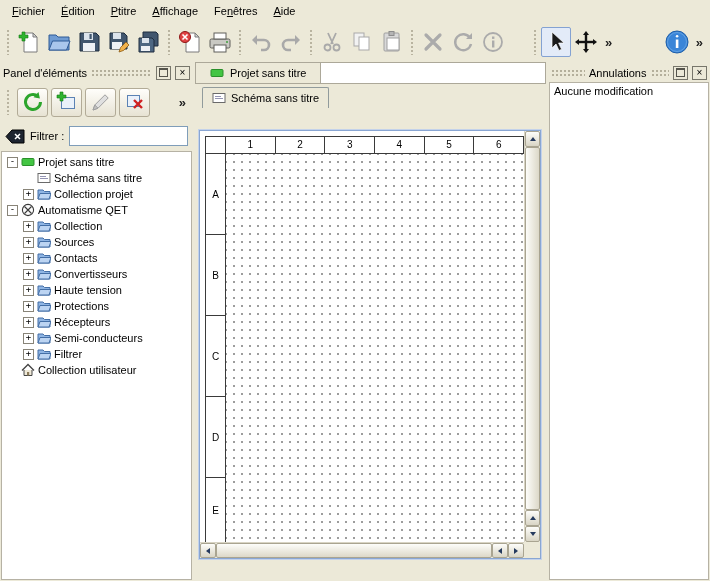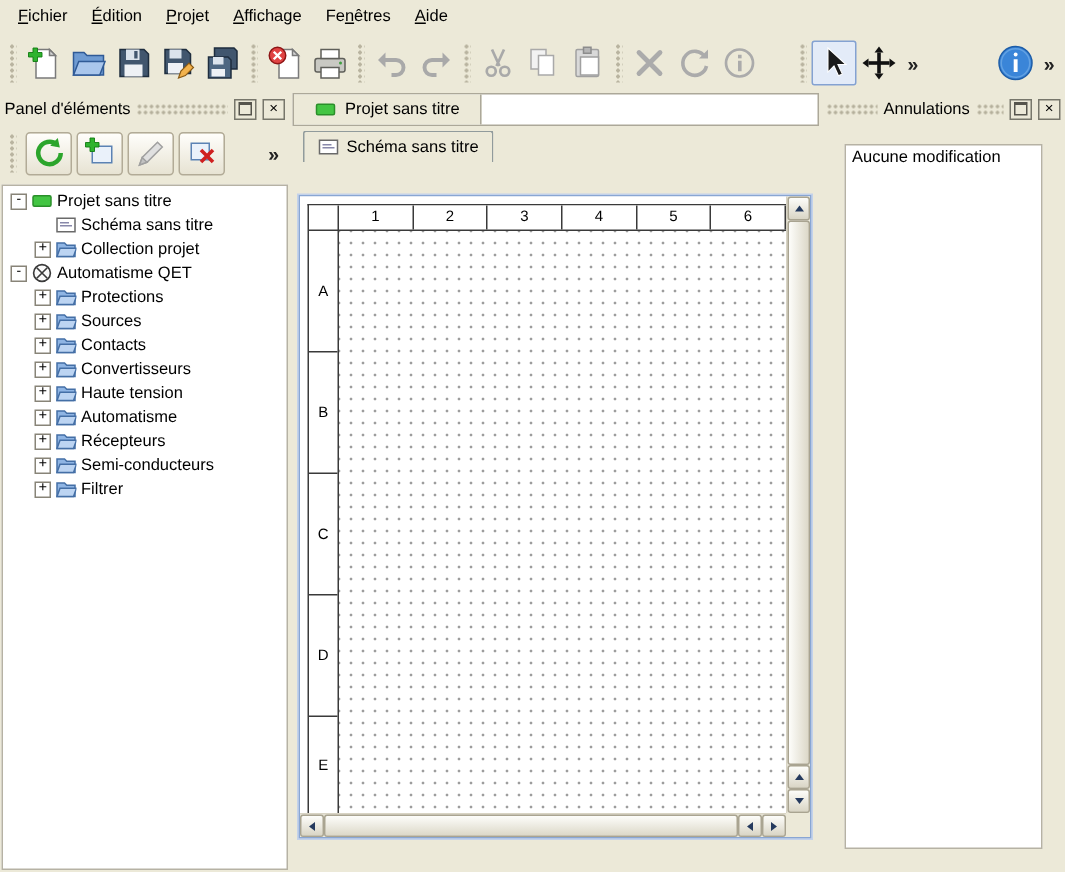--- a/index.html
+++ b/index.html
@@ -69,36 +69,36 @@
   .sb-btn{width:16px;height:15px;flex:none;background:linear-gradient(#fdfdfa,#d9d5c5);border:1px solid #a9a491;border-radius:2px;display:flex;align-items:center;justify-content:center;box-sizing:border-box;padding:0;}
   .vsb .sb-btn{width:15px;height:16px;}
   .sb-thumb{flex:1;background:linear-gradient(90deg,#fdfdfa,#dcd8c8);border:1px solid #a9a491;border-radius:2px;}
   .hsb .sb-thumb{background:linear-gradient(#fdfdfa,#dcd8c8);}
   .tri{width:0;height:0;}
   .tri-up{border-left:3.5px solid transparent;border-right:3.5px solid transparent;border-bottom:4.5px solid #253a5e;}
   .tri-down{border-left:3.5px solid transparent;border-right:3.5px solid transparent;border-top:4.5px solid #253a5e;}
   .tri-left{border-top:3.5px solid transparent;border-bottom:3.5px solid transparent;border-right:4.5px solid #253a5e;}
   .tri-right{border-top:3.5px solid transparent;border-bottom:3.5px solid transparent;border-left:4.5px solid #253a5e;}
   
-  .undo-list{flex:1;background:#fff;border:1px solid #b6b2a4;margin:15px;padding:2px 4px;}
+  .undo-list{flex:1;background:#fff;border:1px solid #b6b2a4;margin:1px;padding:2px 4px;}
 </style>
 </head>
 <body>
 
 <div class="app">
 
   <div class="menubar">
     <div class="menu-item">
         <span><span></span><span class="menu-key">F</span><span>ichier</span></span>
       </div>
     <div class="menu-item">
         <span><span></span><span class="menu-key">É</span><span>dition</span></span>
       </div>
     <div class="menu-item">
-        <span><span></span><span class="menu-key">P</span><span>rojet</span></span>
+        <span><span></span><span class="menu-key">P</span><span>titre</span></span>
       </div>
     <div class="menu-item">
         <span><span></span><span class="menu-key">A</span><span>ffichage</span></span>
       </div>
     <div class="menu-item">
         <span><span>Fe</span><span class="menu-key">n</span><span>êtres</span></span>
       </div>
     <div class="menu-item">
         <span><span></span><span class="menu-key">A</span><span>ide</span></span>
       </div>
@@ -273,20 +273,28 @@
             </svg>
           </button>
         <button class="ltbtn">
             <svg width="22" height="22" viewBox="0 0 22 22">
               <rect x="3.5" y="4.5" width="12" height="11" fill="#eaf1fa" stroke="#5b82b4"></rect>
               <path d="M10 9l8 8M18 9l-8 8" stroke="#cf2020" stroke-width="2.4"></path>
             </svg>
           </button>
         <span class="more" style="margin-left:auto;">»</span>
       </div>
+      <div class="filter-row">
+        <svg width="20" height="15" viewBox="0 0 20 15">
+            <path d="M7 1h12v13H7L1 7.5z" fill="#1d2430" stroke="#000"></path>
+            <path d="M10 5l5 5M15 5l-5 5" stroke="#fff" stroke-width="1.5"></path>
+          </svg>
+        <span>Filtrer :</span>
+        <input class="filter-input" value="" style="">
+      </div>
       <div class="tree">
         <div class="tree-row lvl0">
             <span class="exp">-</span>
             <span class="ticon">
               <svg width="14" height="14" viewBox="0 0 14 14">
                 <rect x="1" y="3.5" width="12" height="7" rx="1" fill="#43c543" stroke="#2a8f2a"></rect>
               </svg>
             </span>
             <span class="tlabel">Projet sans titre</span>
           </div>
@@ -321,80 +329,80 @@
             <span class="tlabel">Automatisme QET</span>
           </div>
         <div class="tree-row lvl1">
             <span class="exp">+</span>
             <span class="ticon">
               <svg width="14" height="14" viewBox="0 0 14 14">
                 <path d="M1 3h5l1.5 1.5H13V12H1z" fill="#8fb5e4" stroke="#446fa6"></path>
                 <path d="M1 12l2-5.5h11L12 12z" fill="#bcd4f2" stroke="#446fa6"></path>
               </svg>
             </span>
+            <span class="tlabel">Collection</span>
+          </div>
+        <div class="tree-row lvl1">
+            <span class="exp">+</span>
+            <span class="ticon">
+              <svg width="14" height="14" viewBox="0 0 14 14">
+                <path d="M1 3h5l1.5 1.5H13V12H1z" fill="#8fb5e4" stroke="#446fa6"></path>
+                <path d="M1 12l2-5.5h11L12 12z" fill="#bcd4f2" stroke="#446fa6"></path>
+              </svg>
+            </span>
+            <span class="tlabel">Sources</span>
+          </div>
+        <div class="tree-row lvl1">
+            <span class="exp">+</span>
+            <span class="ticon">
+              <svg width="14" height="14" viewBox="0 0 14 14">
+                <path d="M1 3h5l1.5 1.5H13V12H1z" fill="#8fb5e4" stroke="#446fa6"></path>
+                <path d="M1 12l2-5.5h11L12 12z" fill="#bcd4f2" stroke="#446fa6"></path>
+              </svg>
+            </span>
+            <span class="tlabel">Contacts</span>
+          </div>
+        <div class="tree-row lvl1">
+            <span class="exp">+</span>
+            <span class="ticon">
+              <svg width="14" height="14" viewBox="0 0 14 14">
+                <path d="M1 3h5l1.5 1.5H13V12H1z" fill="#8fb5e4" stroke="#446fa6"></path>
+                <path d="M1 12l2-5.5h11L12 12z" fill="#bcd4f2" stroke="#446fa6"></path>
+              </svg>
+            </span>
+            <span class="tlabel">Convertisseurs</span>
+          </div>
+        <div class="tree-row lvl1">
+            <span class="exp">+</span>
+            <span class="ticon">
+              <svg width="14" height="14" viewBox="0 0 14 14">
+                <path d="M1 3h5l1.5 1.5H13V12H1z" fill="#8fb5e4" stroke="#446fa6"></path>
+                <path d="M1 12l2-5.5h11L12 12z" fill="#bcd4f2" stroke="#446fa6"></path>
+              </svg>
+            </span>
+            <span class="tlabel">Haute tension</span>
+          </div>
+        <div class="tree-row lvl1">
+            <span class="exp">+</span>
+            <span class="ticon">
+              <svg width="14" height="14" viewBox="0 0 14 14">
+                <path d="M1 3h5l1.5 1.5H13V12H1z" fill="#8fb5e4" stroke="#446fa6"></path>
+                <path d="M1 12l2-5.5h11L12 12z" fill="#bcd4f2" stroke="#446fa6"></path>
+              </svg>
+            </span>
             <span class="tlabel">Protections</span>
           </div>
         <div class="tree-row lvl1">
             <span class="exp">+</span>
             <span class="ticon">
               <svg width="14" height="14" viewBox="0 0 14 14">
                 <path d="M1 3h5l1.5 1.5H13V12H1z" fill="#8fb5e4" stroke="#446fa6"></path>
                 <path d="M1 12l2-5.5h11L12 12z" fill="#bcd4f2" stroke="#446fa6"></path>
               </svg>
             </span>
-            <span class="tlabel">Sources</span>
-          </div>
-        <div class="tree-row lvl1">
-            <span class="exp">+</span>
-            <span class="ticon">
-              <svg width="14" height="14" viewBox="0 0 14 14">
-                <path d="M1 3h5l1.5 1.5H13V12H1z" fill="#8fb5e4" stroke="#446fa6"></path>
-                <path d="M1 12l2-5.5h11L12 12z" fill="#bcd4f2" stroke="#446fa6"></path>
-              </svg>
-            </span>
-            <span class="tlabel">Contacts</span>
-          </div>
-        <div class="tree-row lvl1">
-            <span class="exp">+</span>
-            <span class="ticon">
-              <svg width="14" height="14" viewBox="0 0 14 14">
-                <path d="M1 3h5l1.5 1.5H13V12H1z" fill="#8fb5e4" stroke="#446fa6"></path>
-                <path d="M1 12l2-5.5h11L12 12z" fill="#bcd4f2" stroke="#446fa6"></path>
-              </svg>
-            </span>
-            <span class="tlabel">Convertisseurs</span>
-          </div>
-        <div class="tree-row lvl1">
-            <span class="exp">+</span>
-            <span class="ticon">
-              <svg width="14" height="14" viewBox="0 0 14 14">
-                <path d="M1 3h5l1.5 1.5H13V12H1z" fill="#8fb5e4" stroke="#446fa6"></path>
-                <path d="M1 12l2-5.5h11L12 12z" fill="#bcd4f2" stroke="#446fa6"></path>
-              </svg>
-            </span>
-            <span class="tlabel">Haute tension</span>
-          </div>
-        <div class="tree-row lvl1">
-            <span class="exp">+</span>
-            <span class="ticon">
-              <svg width="14" height="14" viewBox="0 0 14 14">
-                <path d="M1 3h5l1.5 1.5H13V12H1z" fill="#8fb5e4" stroke="#446fa6"></path>
-                <path d="M1 12l2-5.5h11L12 12z" fill="#bcd4f2" stroke="#446fa6"></path>
-              </svg>
-            </span>
-            <span class="tlabel">Automatisme</span>
-          </div>
-        <div class="tree-row lvl1">
-            <span class="exp">+</span>
-            <span class="ticon">
-              <svg width="14" height="14" viewBox="0 0 14 14">
-                <path d="M1 3h5l1.5 1.5H13V12H1z" fill="#8fb5e4" stroke="#446fa6"></path>
-                <path d="M1 12l2-5.5h11L12 12z" fill="#bcd4f2" stroke="#446fa6"></path>
-              </svg>
-            </span>
             <span class="tlabel">Récepteurs</span>
           </div>
         <div class="tree-row lvl1">
             <span class="exp">+</span>
             <span class="ticon">
               <svg width="14" height="14" viewBox="0 0 14 14">
                 <path d="M1 3h5l1.5 1.5H13V12H1z" fill="#8fb5e4" stroke="#446fa6"></path>
                 <path d="M1 12l2-5.5h11L12 12z" fill="#bcd4f2" stroke="#446fa6"></path>
               </svg>
             </span>
@@ -402,20 +410,31 @@
           </div>
         <div class="tree-row lvl1">
             <span class="exp">+</span>
             <span class="ticon">
               <svg width="14" height="14" viewBox="0 0 14 14">
                 <path d="M1 3h5l1.5 1.5H13V12H1z" fill="#8fb5e4" stroke="#446fa6"></path>
                 <path d="M1 12l2-5.5h11L12 12z" fill="#bcd4f2" stroke="#446fa6"></path>
               </svg>
             </span>
             <span class="tlabel">Filtrer</span>
+          </div>
+        <div class="tree-row lvl0">
+            <span class="exp"></span>
+            <span class="ticon">
+              <svg width="14" height="14" viewBox="0 0 14 14">
+                <path d="M1 7.5L7 1.5l6 6" fill="none" stroke="#444" stroke-width="1.3"></path>
+                <path d="M3 7v5.5h8V7" fill="#efe9d8" stroke="#444"></path>
+                <rect x="6" y="9" width="2.2" height="3.5" fill="#8a7a5a"></rect>
+              </svg>
+            </span>
+            <span class="tlabel">Collection utilisateur</span>
           </div>
       </div>
     </div>
 
     <div class="center">
       <div class="mdi-tabbar">
         <div class="mdi-tab">
           <span class="ticon">
               <svg width="14" height="14" viewBox="0 0 14 14">
                 <rect x="1" y="3.5" width="12" height="7" rx="1" fill="#43c543" stroke="#2a8f2a"></rect>

